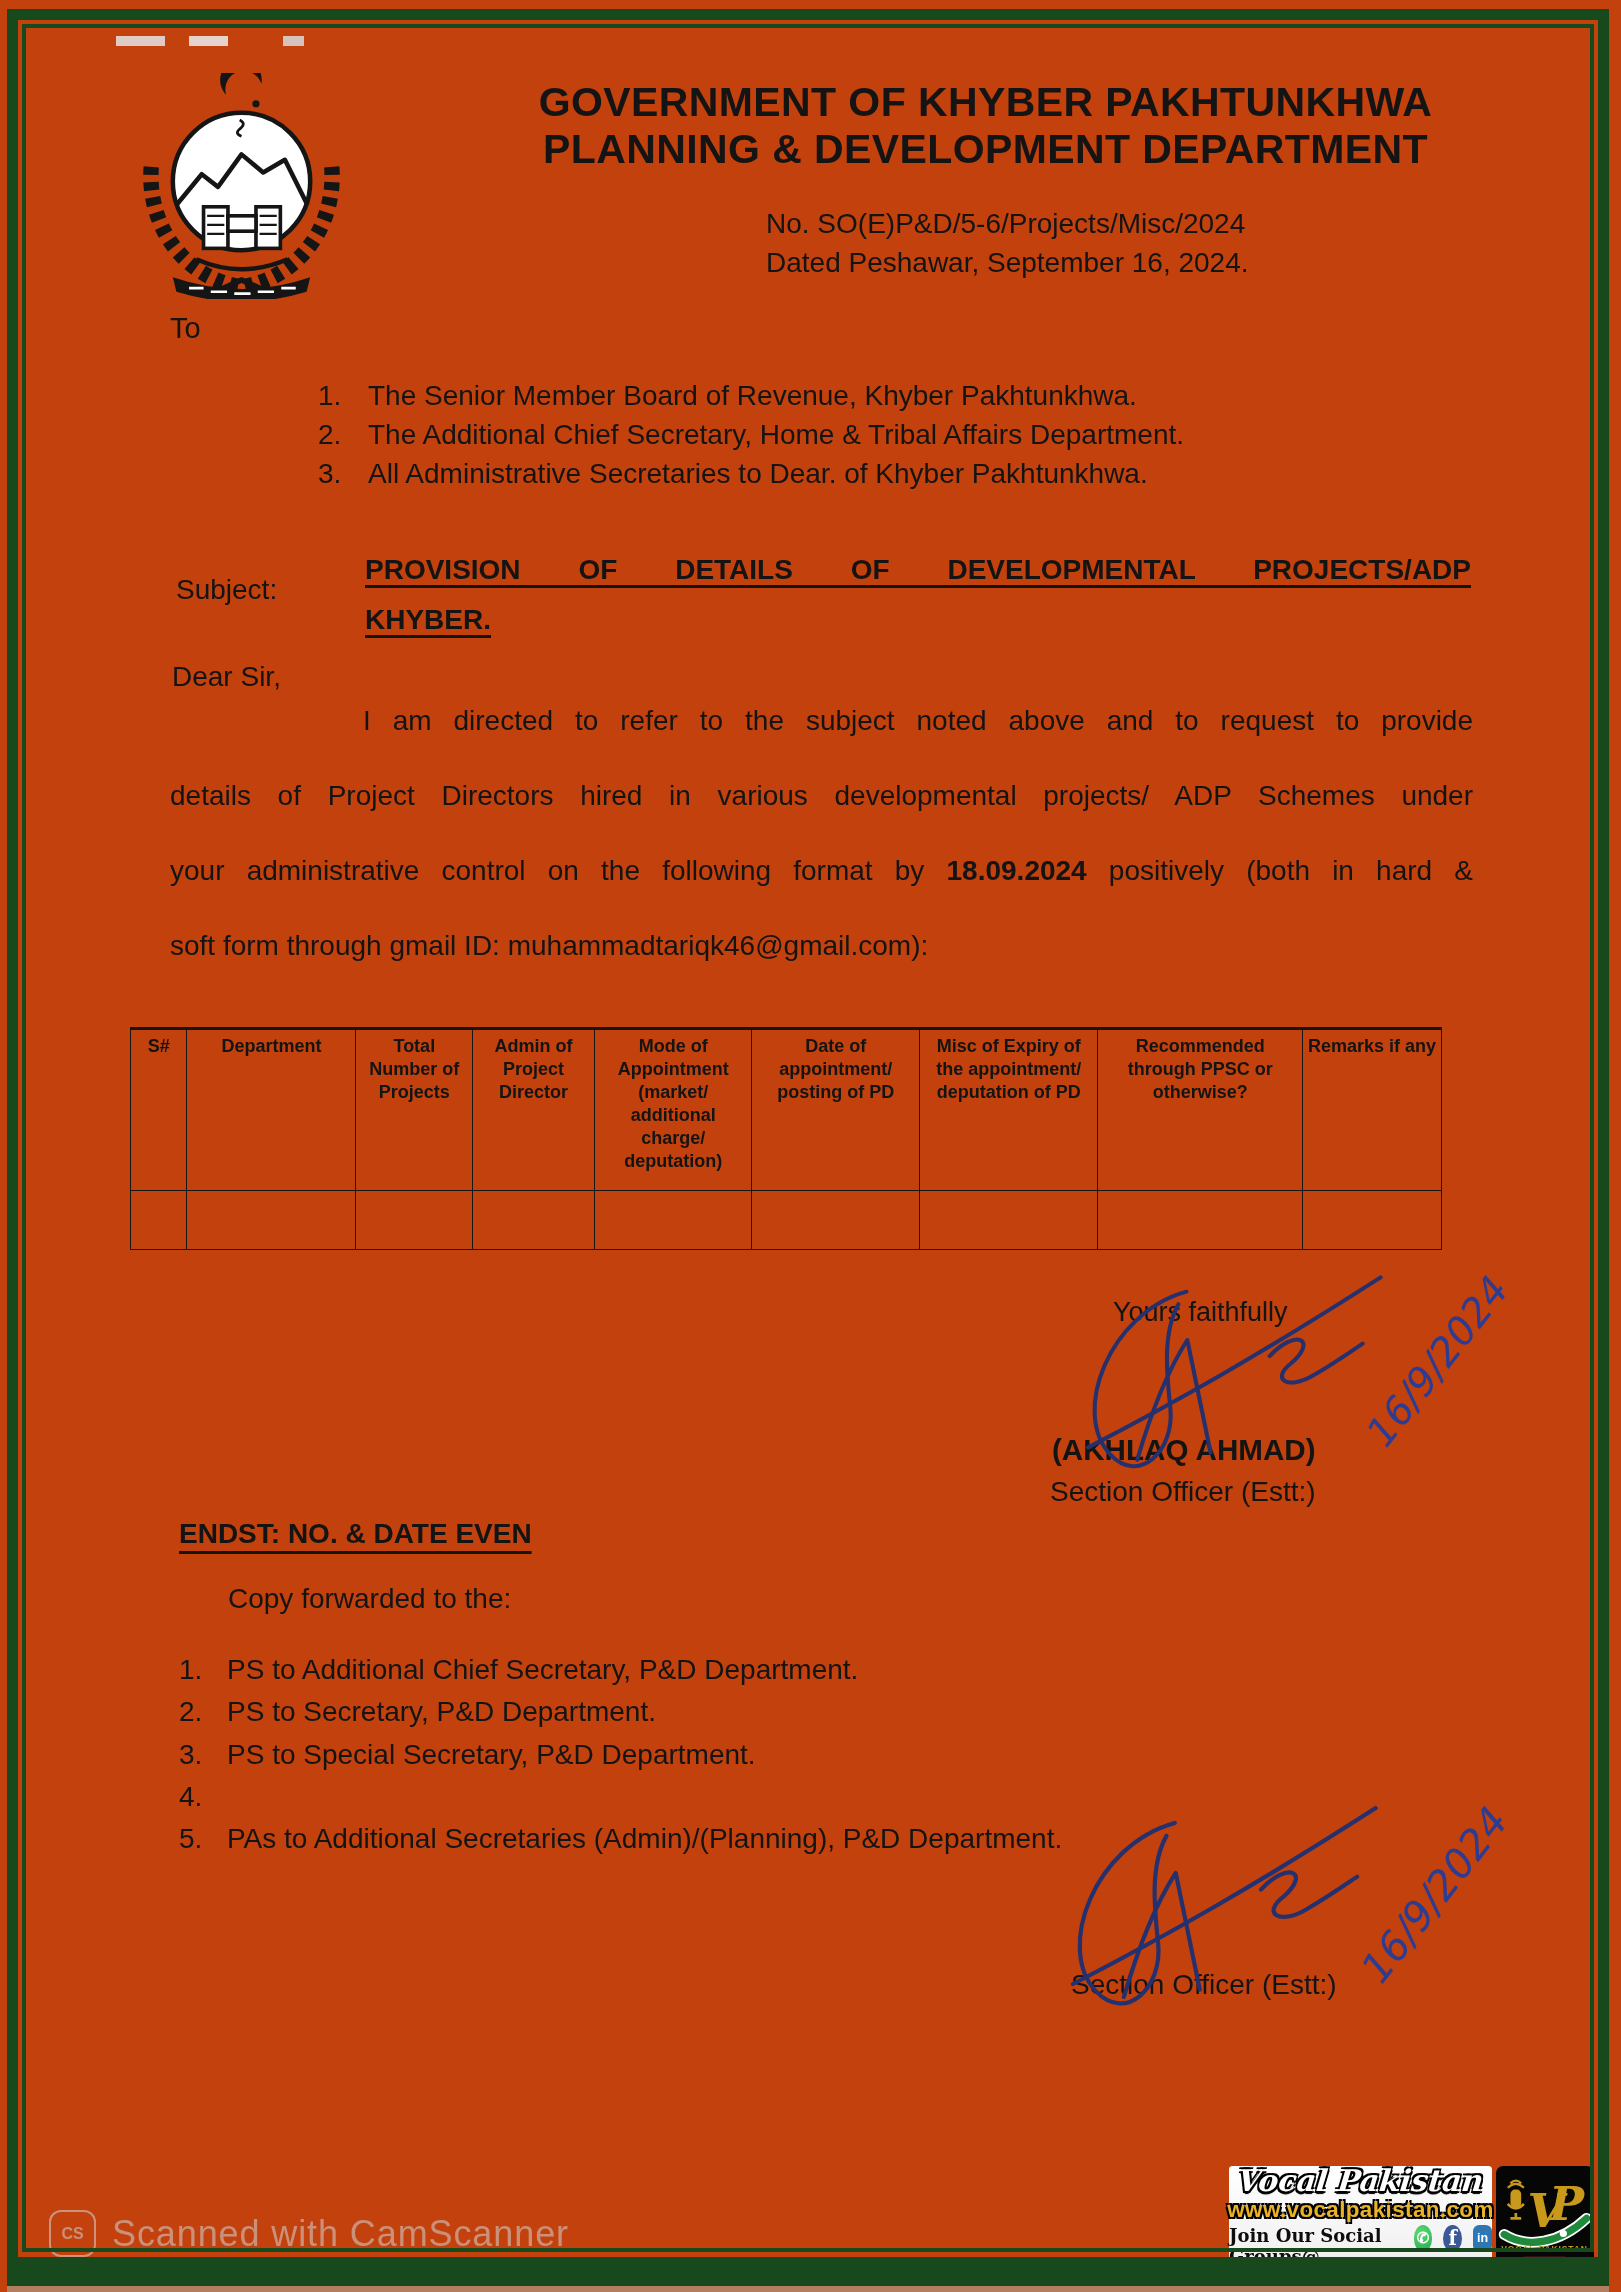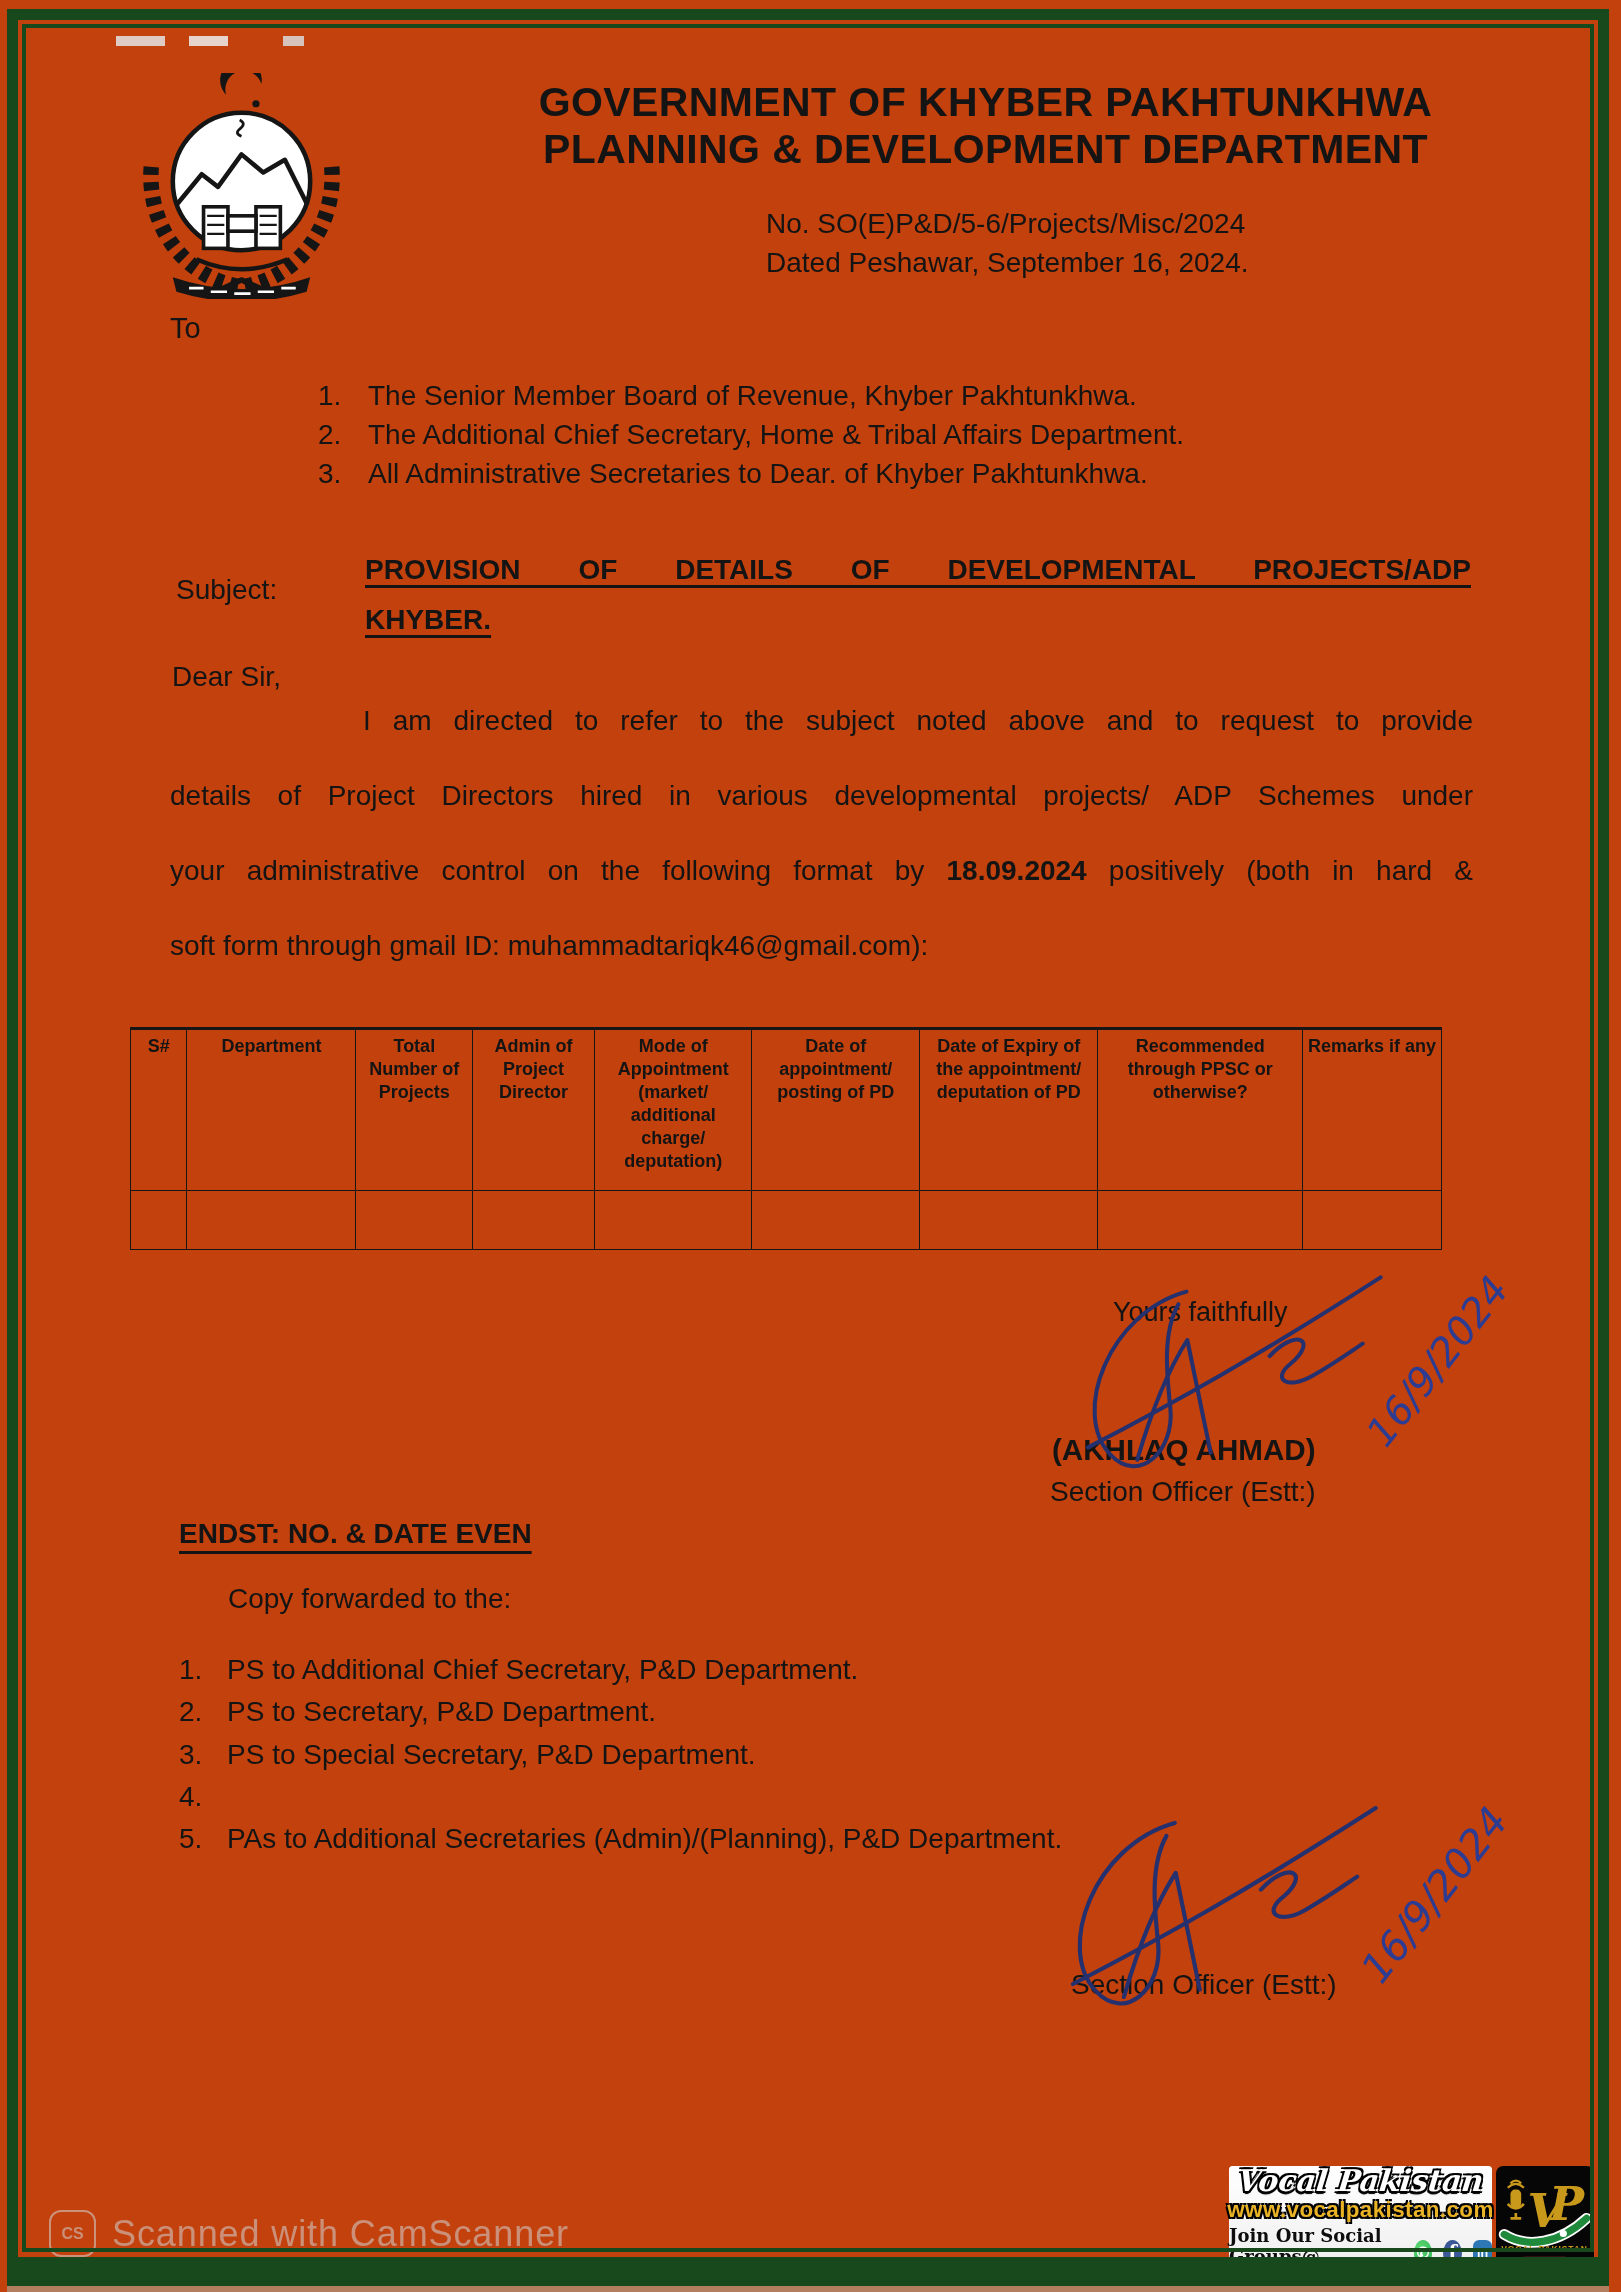--- a/index.html
+++ b/index.html
@@ -70,21 +70,21 @@
 
   
   .wm{left:1229px;top:2166px;width:365px;height:100px;z-index:4;display:flex;}
   .wm-panel{width:263px;height:100px;background:linear-gradient(180deg,#ffffff,#efefef);
             display:flex;flex-direction:column;align-items:center;justify-content:center;border-radius:3.6px;}
   .wm-brand{font-family:"DejaVu Serif", serif;font-style:italic;font-weight:bold;font-size:30px;line-height:32px;
             color:#fff;transform:skewX(-6deg);
             text-shadow:-1.8px -1.8px 0 #000,1.8px -1.8px 0 #000,-1.8px 1.8px 0 #000,1.8px 1.8px 0 #000,0 2.7px 0.9px #000;}
   .wm-url{font-weight:bold;font-size:22.4px;line-height:25px;color:#eab326;letter-spacing:0.4px;
           text-shadow:-1.8px -1.8px 0 #000,1.8px -1.8px 0 #000,-1.8px 1.8px 0 #000,1.8px 1.8px 0 #000;}
-  .wm-social{display:flex;align-items:flex-end;gap:11px;margin-top:2.7px;}
+  .wm-social{display:flex;align-items:flex-start;gap:11px;margin-top:2.7px;}
   .wm-social-label{font-family:"DejaVu Serif", serif;font-weight:bold;font-size:18px;color:#0d0d0d;}
   .icn{width:27px;height:27px;border-radius:50%;display:flex;align-items:center;justify-content:center;
        color:#fff;font-weight:bold;}
   .icn.wa{background:radial-gradient(circle at 35% 30%,#5fd970,#1da851);font-size:15px;}
   .icn.fb{background:#3b5998;font-family:"DejaVu Serif", serif;font-size:19.7px;}
   .icn.li{background:#2e77b5;font-size:12.5px;border-radius:6.3px;}
   .vp-box{width:99px;height:100px;background:#060606;border-radius:7.2px;margin-left:3.6px;
           display:flex;align-items:center;justify-content:center;}
 
   
@@ -171,21 +171,21 @@
           <col style="width:10.6%">
       </colgroup>
       <thead>
         <tr>
           <th>S#</th>
           <th>Department</th>
           <th>Total Number of Projects</th>
           <th>Admin of Project Director</th>
           <th>Mode of Appointment (market/ additional charge/ deputation)</th>
           <th>Date of appointment/ posting of PD</th>
-          <th>Date of Expiry of the appointment/ deputation of PD</th>
+          <th>Misc of Expiry of the appointment/ deputation of PD</th>
           <th>Recommended through PPSC or otherwise?</th>
           <th>Remarks if any</th>
         </tr>
       </thead>
       <tbody>
         <tr>
           <td></td>
             <td></td>
           <td></td>
             <td></td>

